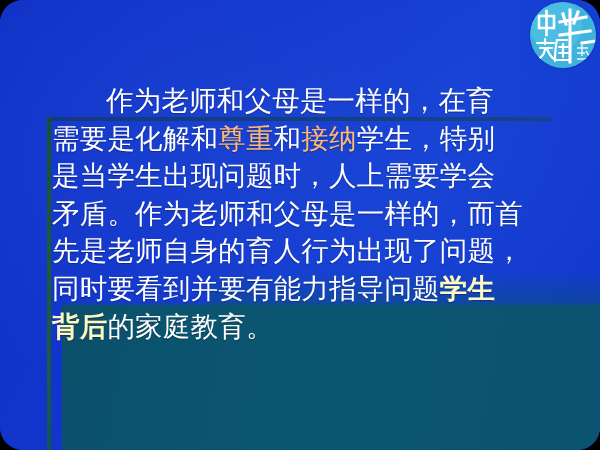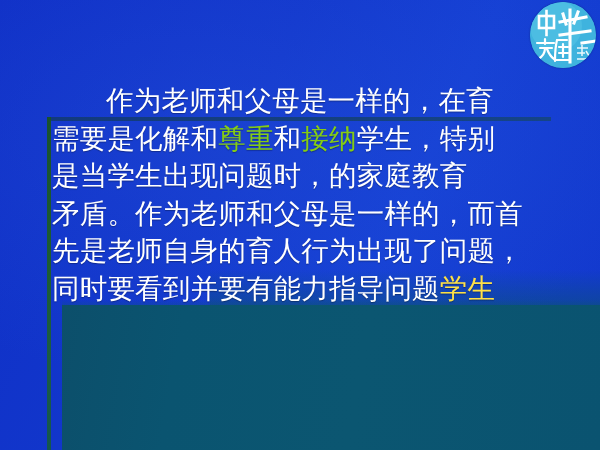--- a/index.html
+++ b/index.html
@@ -8,20 +8,21 @@
     padding: 0;
     background: #000;
   }
   #slide {
     position: relative;
     width: 600px;
     height: 450px;
     overflow: hidden;
     background: #1237cc;
     font-family: "DejaVu Serif", serif;
+    border-radius: 23px;
     -webkit-font-smoothing: antialiased;
   }
 
   
   .bg-base {
     position: absolute;
     left: 0; top: 0;
     width: 600px; height: 450px;
     background: linear-gradient(115deg, #0f2fc6 0%, #1237cc 38%, #1540d4 62%, #1237cc 100%);
   }
@@ -103,22 +104,22 @@
     color: #ffffff;
     font-family: "DejaVu Serif", "Liberation Serif", serif;
     font-size: 27.5px;
     line-height: 37.6px;
     letter-spacing: 0.2px;
     text-shadow: 0 1px 1px rgba(0,0,0,.30);
     white-space: nowrap;
   }
   .body-text .ln { display: block; height: 37.6px; }
   .body-text .ln.indent { padding-left: 54px; }
-  .hl-red  { color: #84cc16; }
-  .hl-pink { color: #fde047; }
+  .hl-red  { color: #fdba74; }
+  .hl-pink { color: #fef9c3; font-weight: bold; }
 </style>
 </head>
 <body>
 
 <div id="slide">
 
   <div class="bg-base"></div>
   <div class="bg-vign"></div>
 
   <div class="panel-teal-soft"></div>
@@ -177,19 +178,20 @@
             <path d="M56 49 L61 57"></path>
           <path d="M47 57 L57 57"></path>
         </g>
       </g>
     </svg>
   </div>
 
   <div class="body-text">
       <span class="ln indent"><span>作为老师和父母是一样的，在育</span></span>
       <span class="ln"><span>需要是化解和</span><span class="hl-red">尊重</span><span>和</span><span class="hl-red">接纳</span><span>学生，特别</span></span>
-      <span class="ln"><span>是当学生出现问题时，的家庭教育</span></span>
+      <span class="ln"><span>是当学生出现问题时，人上需要学会</span></span>
       <span class="ln"><span>矛盾。作为老师和父母是一样的，而首</span></span>
       <span class="ln"><span>先是老师自身的育人行为出现了问题，</span></span>
       <span class="ln"><span>同时要看到并要有能力指导问题</span><span class="hl-pink">学生</span></span>
+      <span class="ln"><span class="hl-pink">背后</span><span>的家庭教育。</span></span>
     </div>
 
 </div>
 
 </body></html>

